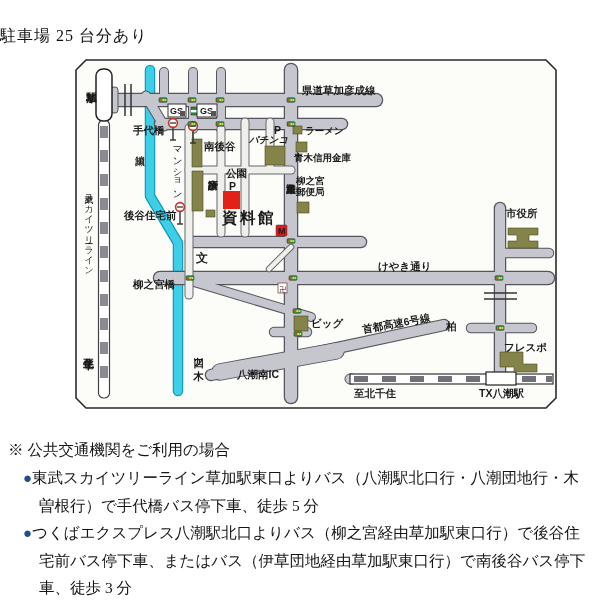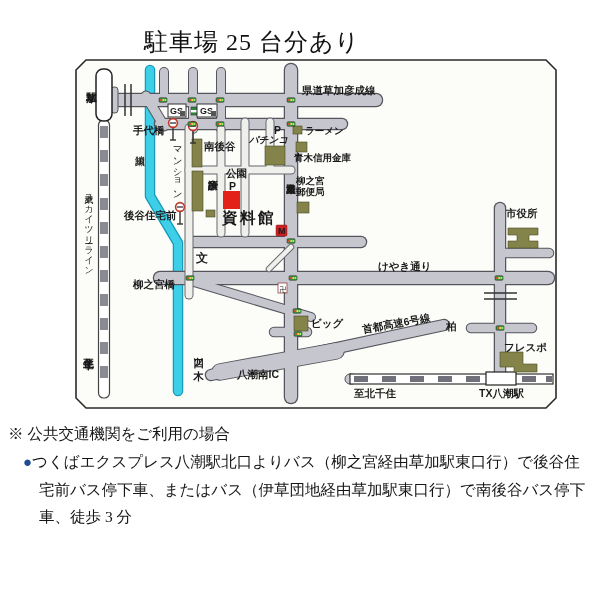--- a/index.html
+++ b/index.html
@@ -1,21 +1,21 @@
 <!DOCTYPE html>
 <html><head>
 <meta charset="utf-8">
 <style>
   html,body{margin:0;padding:0;background:#fff;}
   body{width:603px;height:600px;position:relative;font-family:"Liberation Serif",serif;color:#111;}
-  #title{position:absolute;left:0;top:26px;width:554px;text-align:center;font-size:24px;letter-spacing:1px;color:#111;}
+  #title{position:absolute;left:0;top:26px;width:554px;font-size:16px;letter-spacing:1px;color:#111;}
   #title span{padding-right:50px;}
   #mapsvg{position:absolute;left:0;top:0;}
   #notes{position:absolute;left:8px;top:420px;width:585px;font-size:15.5px;line-height:27px;color:#151515;}
-  .note-head{margin:0 0 1px 0;}
+  .note-head{margin:16px 0 1px 0;}
   .bullet-line{margin:0;padding-left:31px;text-indent:-16px;}
   .blt{color:#1d4e8f;font-size:15px;}
   svg text{font-family:"Liberation Sans",sans-serif;fill:#1a1a1a;}
   .lb{font-size:10.5px;font-weight:700;}
   .lbs{font-size:9.5px;font-weight:700;}
   .vt{writing-mode:vertical-rl;text-orientation:upright;}
   .rd-o{stroke:#55555d;fill:none;stroke-linecap:round;}
   .rd-f{stroke:#c6c6ce;fill:none;stroke-linecap:round;}
   .mn-o{stroke:#66666e;fill:none;stroke-linecap:round;}
   .mn-f{stroke:#efefec;fill:none;stroke-linecap:round;}
@@ -230,14 +230,15 @@
     <text class="lb vt" x="199" y="350">四ツ木</text>
     <text class="lb" x="237" y="378" font-size="11.5">八潮南IC</text>
     <text class="lb" x="504" y="351">フレスポ</text>
     <text class="lb" x="354" y="397">至北千住</text>
     <text class="lb" x="479" y="397" font-size="11.5">TX八潮駅</text>
   </g>
 </svg>
 
 <div id="notes">
   <p class="note-head"><span>※</span>&nbsp;<span>公共交通機関をご利用の場合</span></p>
+  <p class="bullet-line"><span class="blt">●</span><span>東武スカイツリーライン草加駅東口よりバス（八潮駅北口行・八潮団地行・木曽根行）で手代橋バス停下車、徒歩 5 分</span></p>
   <p class="bullet-line"><span class="blt">●</span><span>つくばエクスプレス八潮駅北口よりバス（柳之宮経由草加駅東口行）で後谷住宅前バス停下車、またはバス（伊草団地経由草加駅東口行）で南後谷バス停下車、徒歩 3 分</span></p>
 </div>
 
 </body></html>

